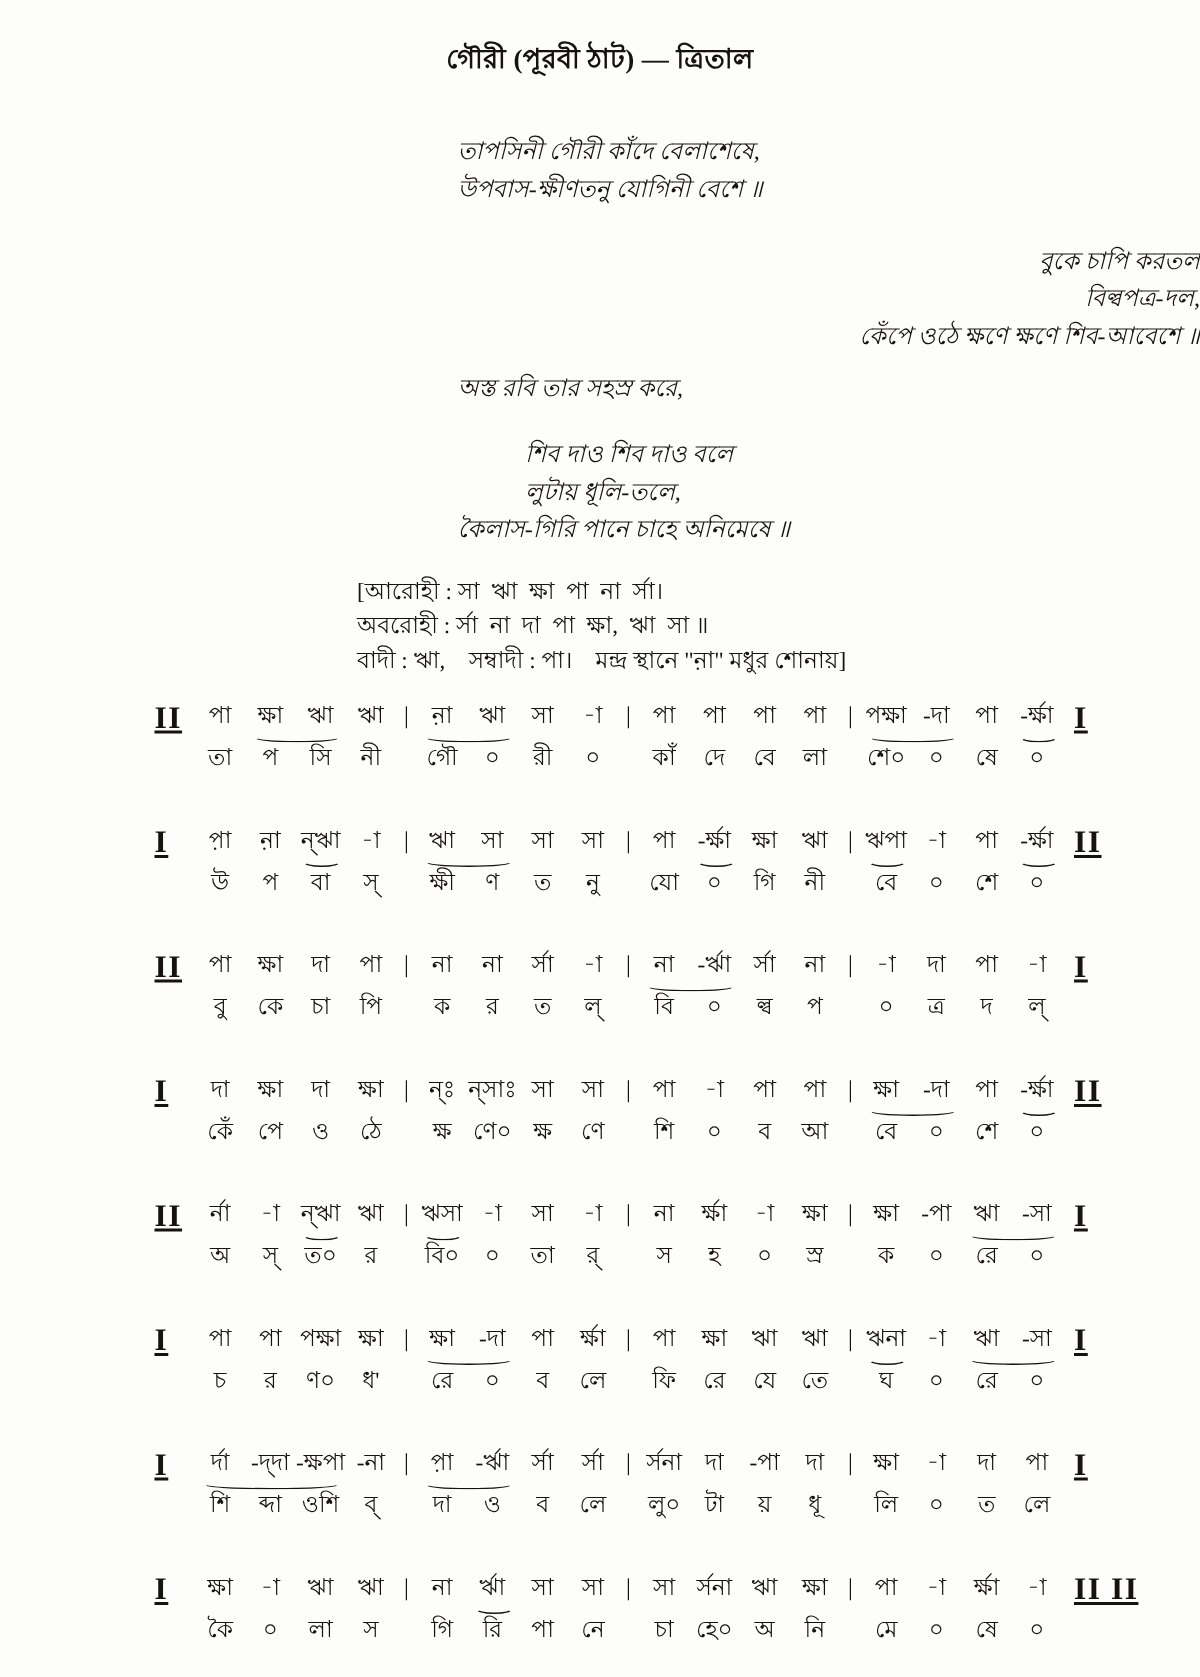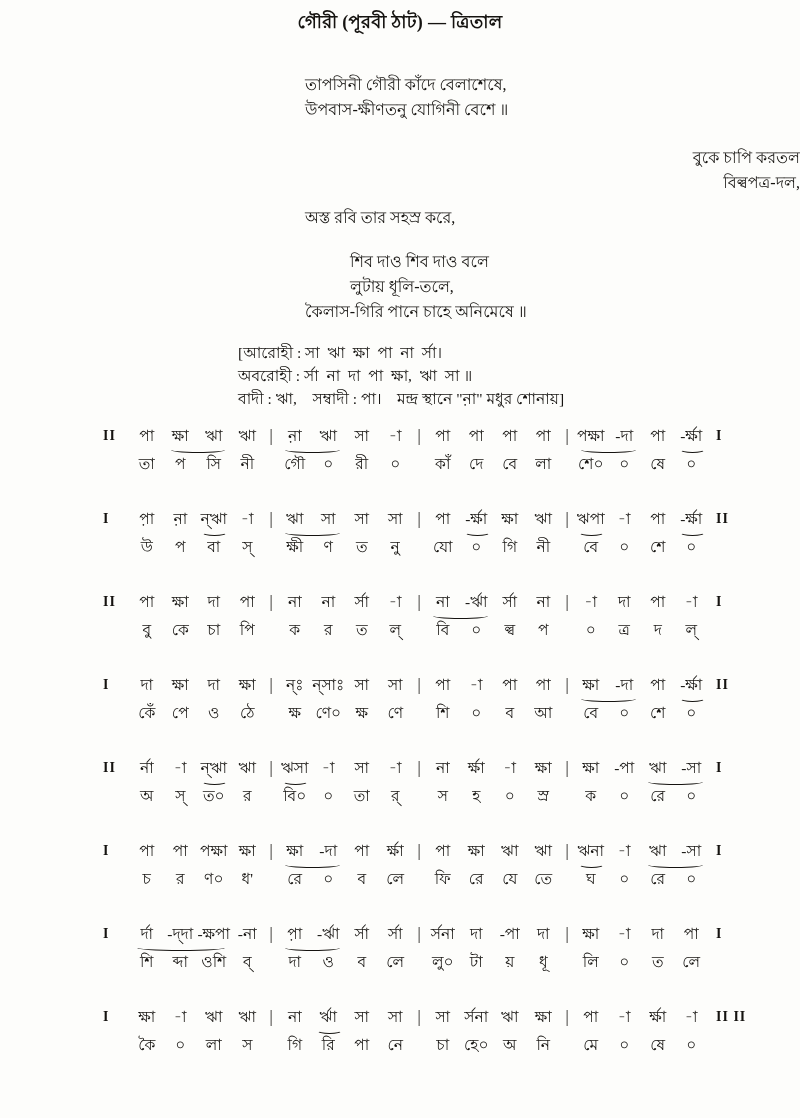--- a/index.html
+++ b/index.html
@@ -5,51 +5,52 @@
   html,body{margin:0;padding:0;}
   body{
     width:800px;height:1118px;
     background:#fdfdfb;
     color:#151310;
     font-family:"Liberation Serif","DejaVu Serif",serif;
     overflow:hidden;
   }
   .page{position:relative;width:800px;height:1118px;}
   .title{
-    margin-top:8px;
+    margin-top:25px;
     text-align:center;
     font-weight:bold;
     font-size:18px;
     letter-spacing:.3px;
   }
   .lyrics{font-size:16px;line-height:25px;}
   .stanza{margin:0;}
   .stanza.s1{margin-top:33px;}
   .stanza.s2{margin-top:23px;text-align:right;}
   .stanza.s3{margin-top:10px;}
   .stanza.s4{margin-top:19px;}
-  .lline-text{white-space:pre-wrap;}
+  .lline-text{white-space:pre-wrap;font-style:italic;}
   .ind1{padding-left:305px;}
   .ind2{padding-left:350px;}
   .scale-info{
     margin-top:17px;
     font-size:15.5px;line-height:23px;
     padding-left:238px;
     white-space:pre-wrap;
   }
   .notation{margin-top:15px;padding-left:103px;}
   .nrow{
     display:flex;align-items:flex-start;
     height:52px;margin-bottom:31px;
     font-size:15.5px;
   }
   .tmark{
     font-family:"Liberation Serif",serif;
-    font-weight:bold;font-size:14px;line-height:22px;
+    font-weight:bold;font-size:21px;line-height:22px;
     letter-spacing:1px;
+    text-decoration:underline;
   }
   .tmark.left{width:27px;}
   .tmark.right{padding-left:8px;white-space:nowrap;}
   .measure{position:relative;width:134px;}
   .nline,.lyline{display:flex;}
   .nline{height:24px;}
   .lyline{height:24px;margin-top:4px;}
   .ncell{flex:1;text-align:center;line-height:22px;white-space:nowrap;}
   .msep{width:14px;text-align:center;line-height:22px;font-size:16px;}
   .slur{
@@ -66,20 +67,21 @@
   <div class="title">গৌরী (পূরবী ঠাট) — ত্রিতাল</div>
 
   <div class="lyrics">
       <div class="stanza s1">
         <div class="lline-text ind1">তাপসিনী গৌরী কাঁদে বেলাশেষে,</div>
         <div class="lline-text ind1">উপবাস-ক্ষীণতনু যোগিনী বেশে ॥</div>
       </div>
       <div class="stanza s2">
         <div class="lline-text ind2">বুকে চাপি করতল</div>
         <div class="lline-text ind2">বিল্বপত্র-দল,</div>
+        <div class="lline-text ind1">কেঁপে ওঠে ক্ষণে ক্ষণে শিব-আবেশে ॥</div>
       </div>
       <div class="stanza s3">
         <div class="lline-text ind1">অস্ত রবি তার সহস্র করে,</div>
       </div>
       <div class="stanza s4">
         <div class="lline-text ind2">শিব দাও শিব দাও বলে</div>
         <div class="lline-text ind2">লুটায় ধূলি-তলে,</div>
         <div class="lline-text ind1">কৈলাস-গিরি পানে চাহে অনিমেষে ॥</div>
       </div>
     </div>

